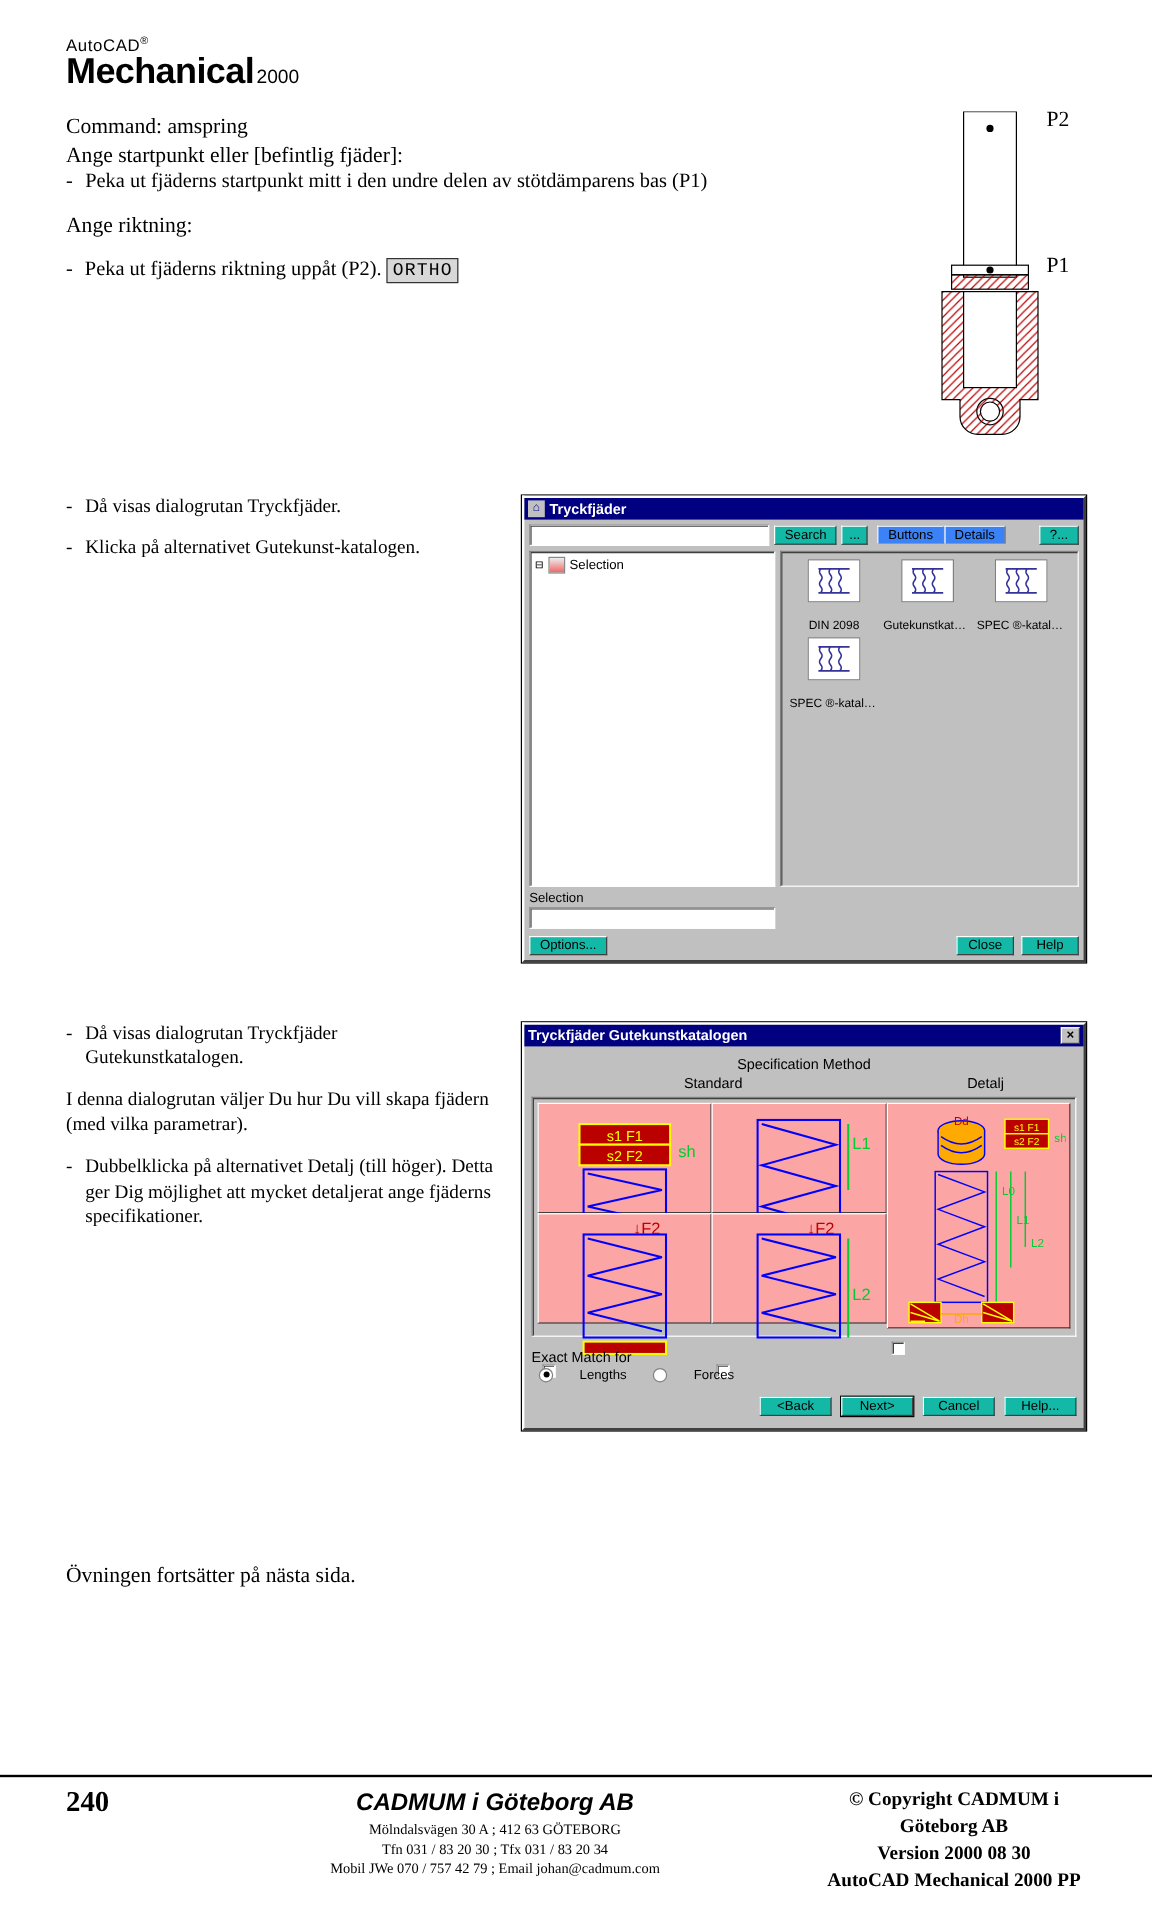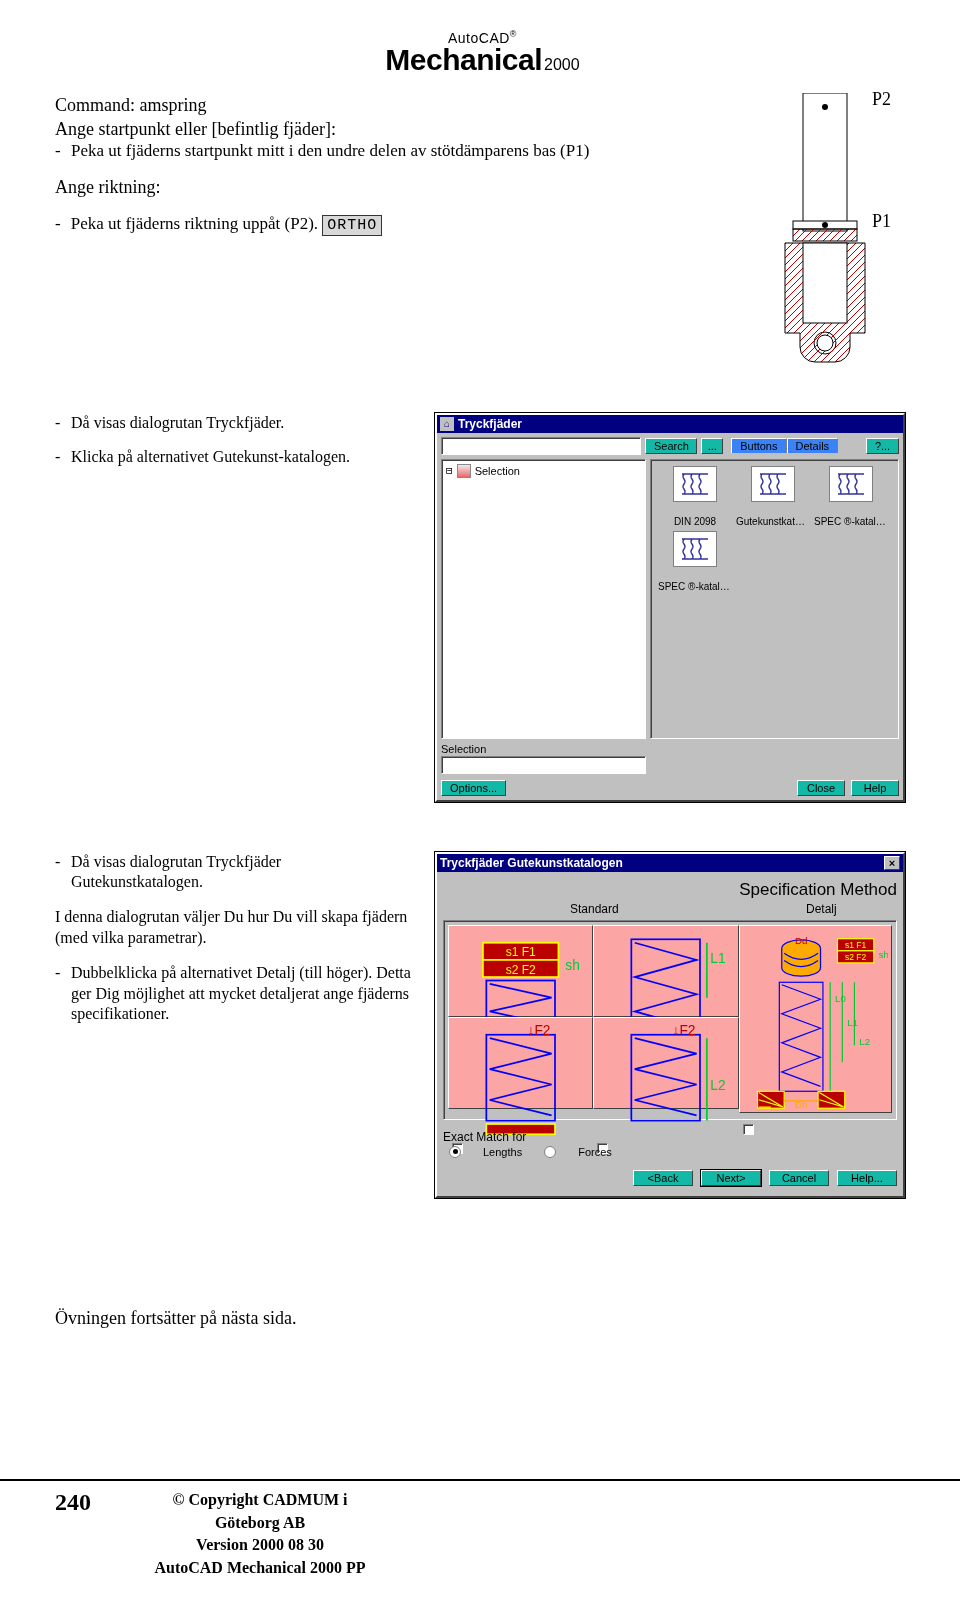--- a/index.html
+++ b/index.html
@@ -9,21 +9,21 @@
     font-family: "Times New Roman", serif;
     font-size: 17px;
     color: #000;
     background: #fff;
     position: relative;
   }
   .page {
     padding: 30px 50px 0 55px;
   }
   .brand {
-    text-align: center;
+    text-align: left;
     margin-bottom: 18px;
     line-height: 1;
   }
   .brand-top { font-family: Arial, sans-serif; font-size: 14px; letter-spacing: .5px; }
   .brand-top sup { font-size: 9px; }
   .brand-main { font-family: Arial, sans-serif; font-weight: bold; font-size: 30px; letter-spacing: -.5px; }
   .brand-year { font-family: Arial, sans-serif; font-size: 16px; font-weight: normal; margin-left: 2px; }
 
   .two-col { display: flex; }
   .left-col { flex: 1; padding-right: 25px; }
@@ -112,21 +112,21 @@
   .dlg1 .cell-label { font-size:10px; text-align:center; white-space:nowrap; overflow:hidden; text-overflow:ellipsis; width:74px;}
   .dlg1 .sel-row { display:flex; flex-direction:column; margin-top:4px; }
   .dlg1 .sel-row .field { width:205px; }
   .dlg1 .foot { display:flex; justify-content:space-between; margin-top:6px; }
   .dlg1 .foot .right { display:flex; gap:6px; }
   .smallbtn { width:22px; min-width:auto; padding:1px 0; }
 
   
   .dlg2 { width: 470px; position:relative; }
   .dlg2 .body { padding:6px 6px 10px; }
-  .dlg2 .subtitle { text-align:right; font-size:17px; margin:2px 0 0; }
+  .dlg2 .subtitle { text-align:center; font-size:12px; margin:2px 0 0; }
   .dlg2 .colhead { display:flex; }
   .dlg2 .colhead div { flex:1; text-align:center; font-size:12px; padding:2px 0 4px; }
   .dlg2 .grid { padding:4px 4px 6px; border:1px solid #808080; border-right-color:#fff; border-bottom-color:#fff; box-shadow: inset 1px 1px 0 #404040; background:#c0c0c0; }
   .dlg2 .grow { display:flex; }
   .dlg2 .gcell {
     background:#fca5a5;
     border:1px solid #fff; border-right-color:#404040; border-bottom-color:#404040;
     padding:3px; display:flex; flex-direction:column;
   }
   .dlg2 .gcell .pic { flex:1; display:flex;align-items:center;justify-content:center; }
@@ -442,18 +442,24 @@
       </div>
     </div>
   </div>
 
   <div class="continue">Övningen fortsätter på nästa sida.</div>
 
 </div>
 
 <div class="footer">
   <div class="pgnum">240</div>
+  <div class="center">
+    <div class="company">CADMUM i Göteborg AB</div>
+    <div>Mölndalsvägen 30 A ; 412 63 GÖTEBORG</div>
+    <div>Tfn 031 / 83 20 30 ; Tfx 031 / 83 20 34</div>
+    <div>Mobil JWe 070 / 757 42 79 ; Email johan@cadmum.com</div>
+  </div>
   <div class="right">
     <div>© Copyright CADMUM i Göteborg AB</div>
     <div>Version 2000 08 30</div>
     <div>AutoCAD Mechanical 2000 PP</div>
   </div>
 </div>
 
 </body></html>

